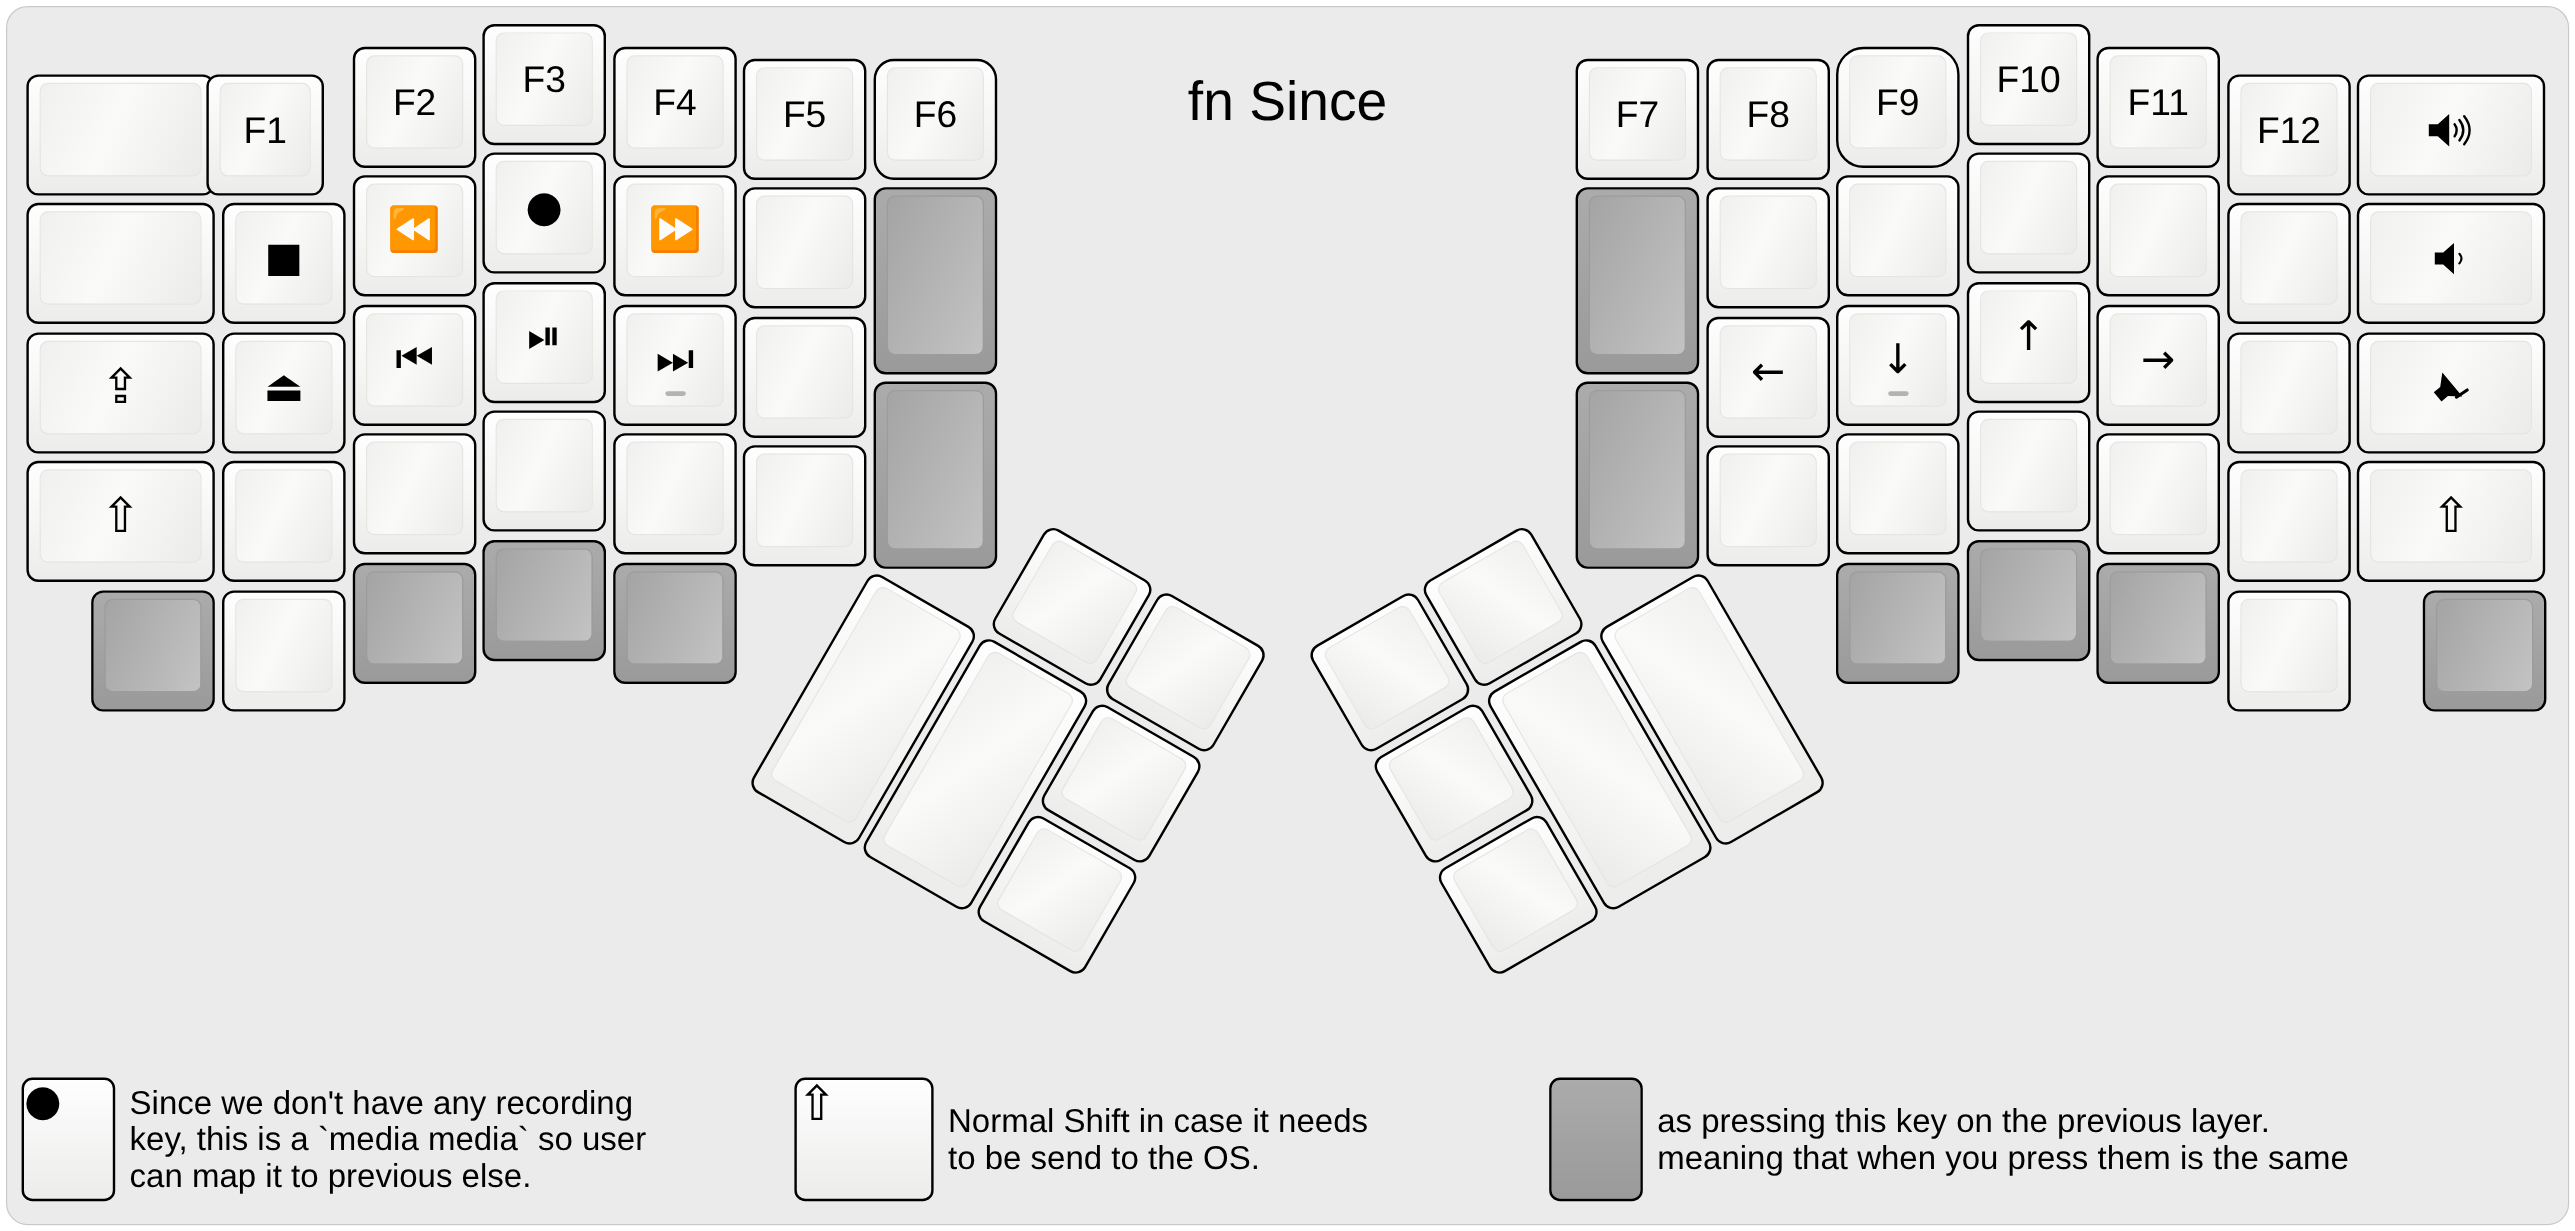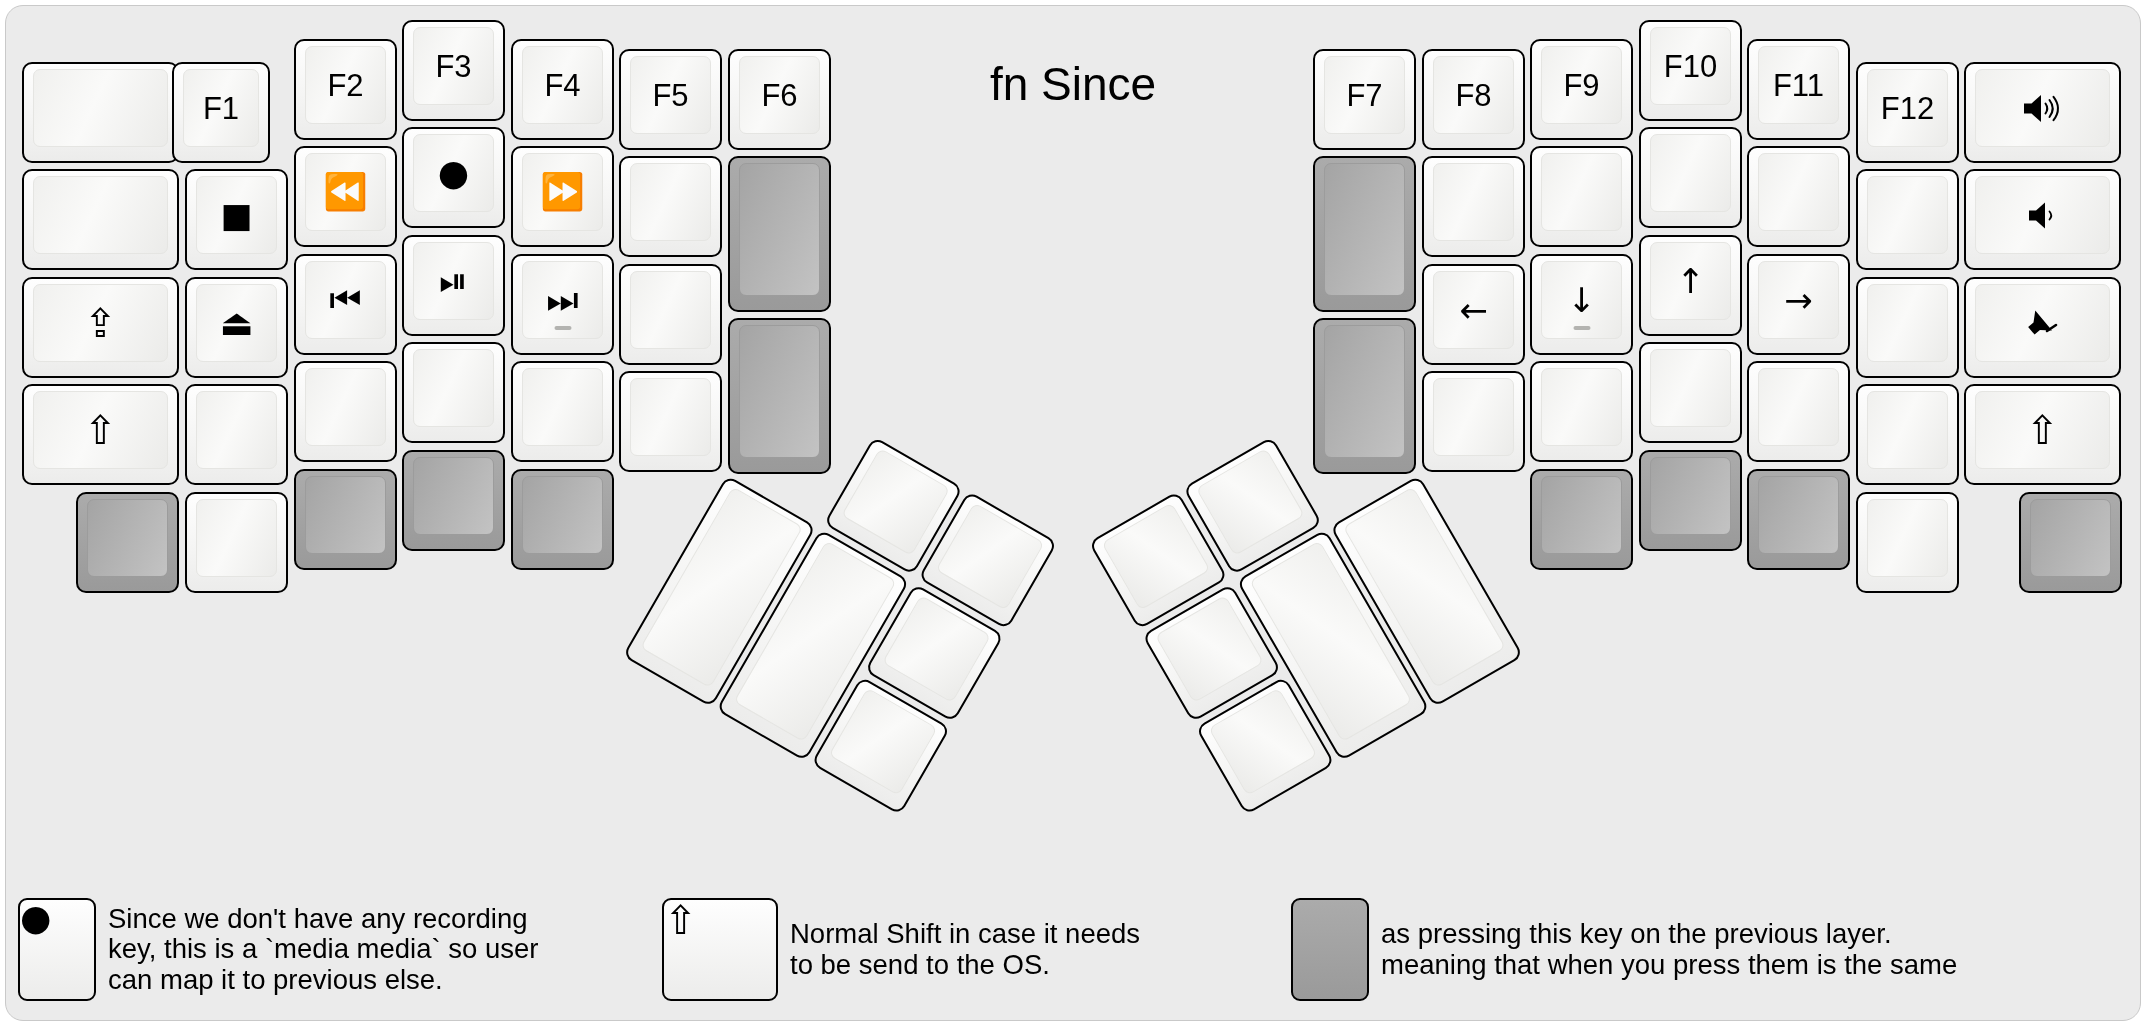--- a/index.html
+++ b/index.html
@@ -201,21 +201,21 @@
       </div>
       <div class="key" style="left: 619px; top: 156px; width: 103px; height: 101px;">
         <div class="cap"></div>
       </div>
       <div class="key" style="left: 619px; top: 264px; width: 103px; height: 101px;">
         <div class="cap"></div>
       </div>
       <div class="key" style="left: 619px; top: 371px; width: 103px; height: 101px;">
         <div class="cap"></div>
       </div>
-      <div class="key" style="left: 728px; top: 49px; width: 103px; height: 101px;">
+      <div class="key" style="left: 728px; top: 49px; width: 103px; height: 101px; border-radius: 17px;">
         <div class="cap">
           <span class="k-f">F6</span>
         </div>
       </div>
       <div class="key gray" style="left: 728px; top: 156px; width: 103px; height: 156px;">
         <div class="cap"></div>
       </div>
       <div class="key gray" style="left: 728px; top: 318px; width: 103px; height: 156px;">
         <div class="cap"></div>
       </div>
@@ -239,21 +239,21 @@
         <div class="cap"></div>
       </div>
       <div class="key" style="left: 1422px; top: 264px; width: 103px; height: 101px;">
         <div class="cap">
           <span class="glyph k-arrow">←</span>
         </div>
       </div>
       <div class="key" style="left: 1422px; top: 371px; width: 103px; height: 101px;">
         <div class="cap"></div>
       </div>
-      <div class="key" style="left: 1530px; top: 39px; width: 103px; height: 101px;">
+      <div class="key" style="left: 1530px; top: 39px; width: 103px; height: 101px; border-radius: 23px;">
         <div class="cap">
           <span class="k-f">F9</span>
         </div>
       </div>
       <div class="key" style="left: 1530px; top: 146px; width: 103px; height: 101px;">
         <div class="cap"></div>
       </div>
       <div class="key" style="left: 1530px; top: 254px; width: 103px; height: 101px;">
         <div class="cap homing">
           <span class="glyph k-arrow">↓</span>

